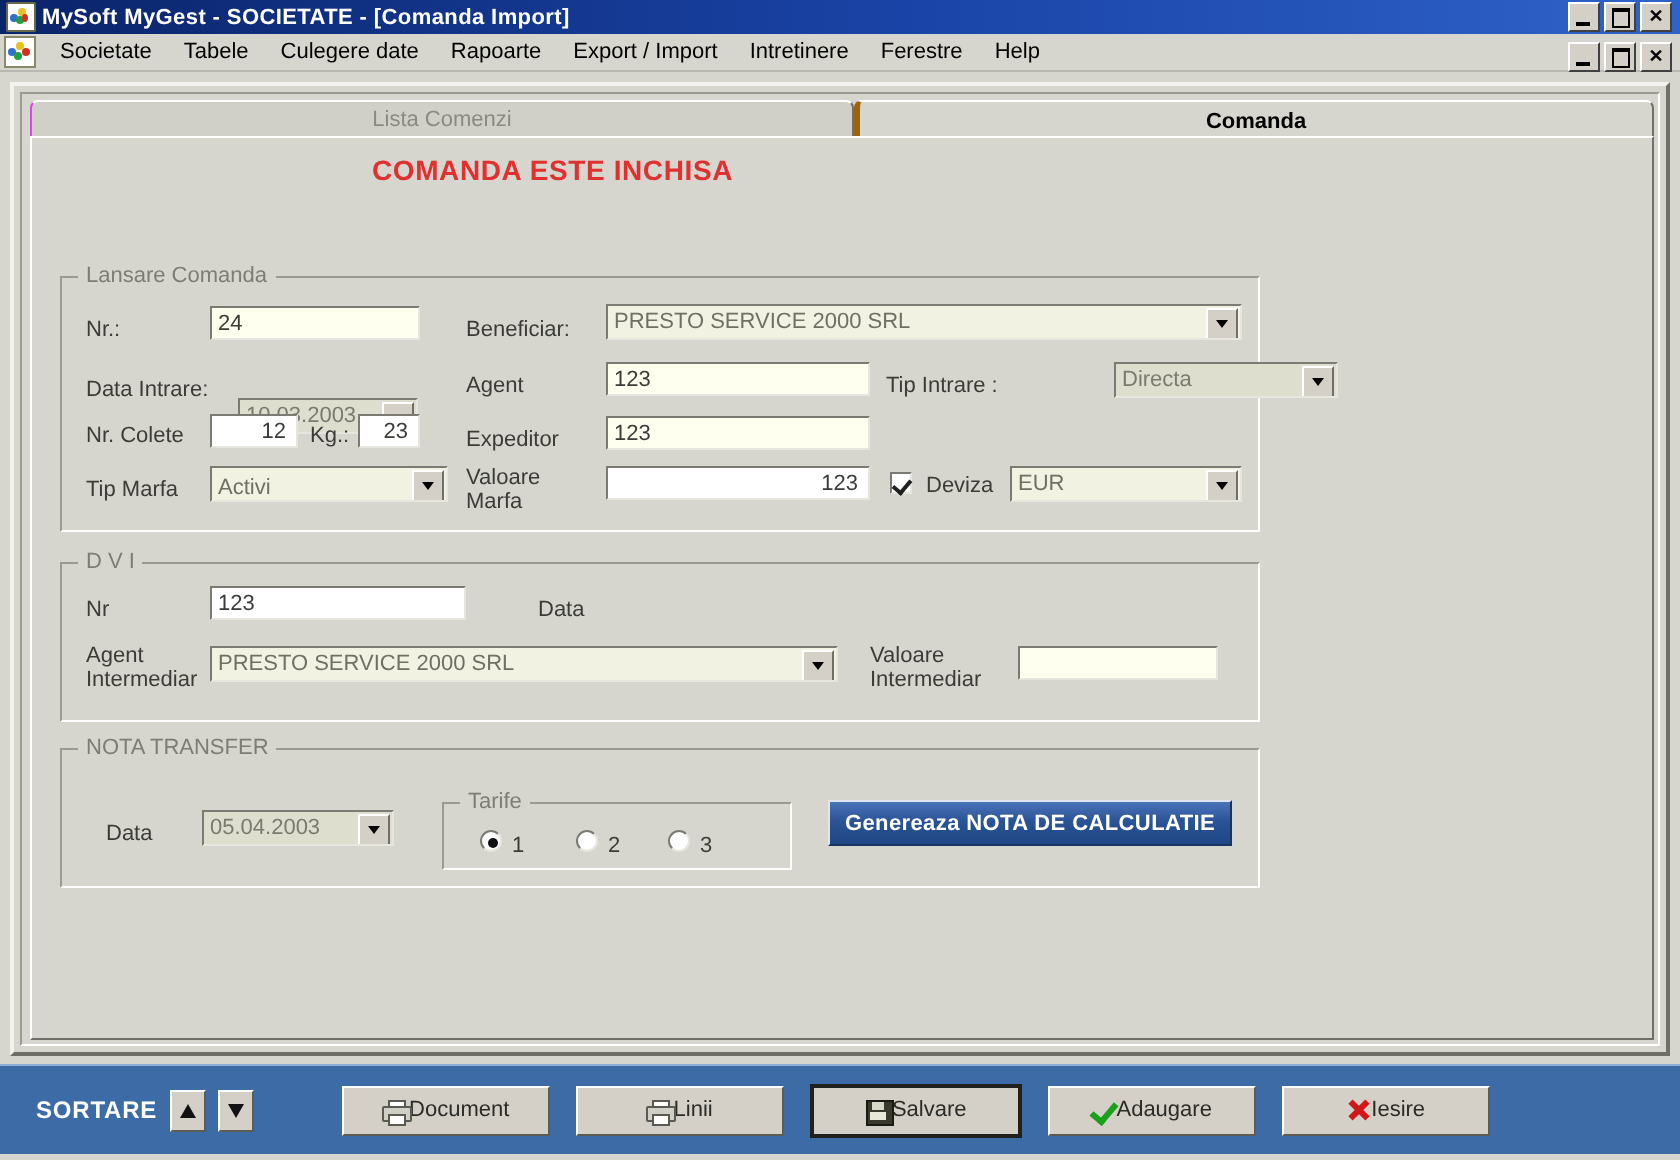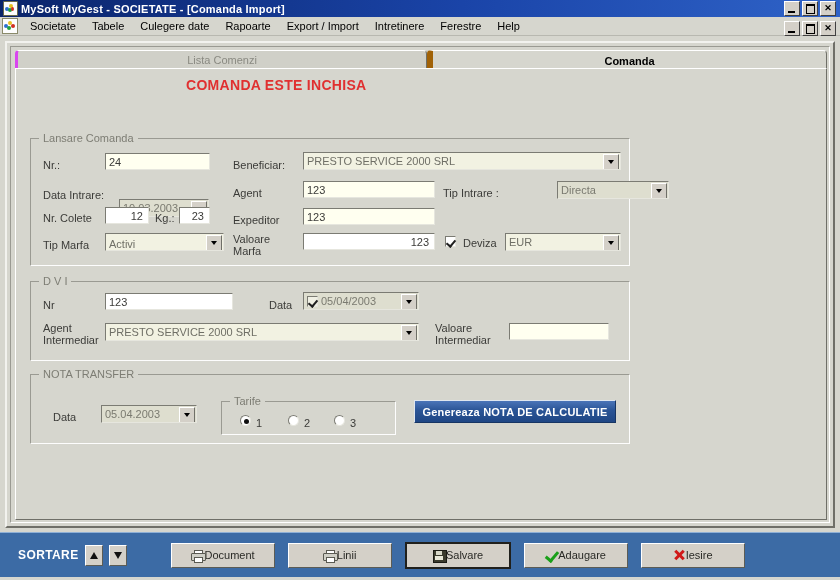--- a/index.html
+++ b/index.html
@@ -65,25 +65,25 @@
   
   .tabrow{position:absolute;left:4px;top:3px;width:812px;height:19px;}
   .tab{
     position:absolute;top:0;height:19px;box-sizing:border-box;
     display:flex;align-items:center;justify-content:center;
     font-size:11px;
     border-radius:4px 4px 0 0;
   }
   .tab.inactive{
     left:0;width:412px;background:#d0d0c8;color:#8a8a82;
-    border-left:3px solid #d946ef;border-top:1px solid #fff;border-right:1px solid #6f6f68;
+    border-left:1px solid #d946ef;border-top:1px solid #fff;border-right:1px solid #6f6f68;
   }
   .tab.active{
     left:412px;width:400px;background:#d6d6ce;color:#000;font-weight:bold;
-    border-left:6px solid #a16207;border-top:1px solid #fff;border-right:1px solid #6f6f68;
+    border-left:3px solid #a16207;border-top:1px solid #fff;border-right:1px solid #6f6f68;
     height:21px;
   }
   .tabpage{
     position:absolute;left:4px;top:21px;width:812px;height:452px;
     background:#d6d6ce;
     border-left:1px solid #ffffff;border-top:1px solid #ffffff;
     border-right:1px solid #6f6f68;border-bottom:1px solid #6f6f68;
     box-sizing:border-box;
   }
   .warning{
@@ -347,27 +347,20 @@
         </div>
       </div>
 
       <div class="grp" id="grp-dvi">
         <span class="cap">D V I</span>
 
         <span class="lbl" style="left:12px;top:17px;">Nr</span>
         <div class="fld white" style="left:74px;top:11px;width:128px;">123</div>
 
         <span class="lbl" style="left:238px;top:17px;">Data</span>
-        <div class="combo grey" style="left:272px;top:10px;width:116px;padding-left:17px;">
-          <span class="cbx checked" style="left:3px;top:3px;background:#f0f0e4;"></span>
-          <span class="cbtext">05/04/2003</span>
-          <span class="arrow">
-                <i></i>
-              </span>
-        </div>
 
         <span class="lbl" style="left:12px;top:40px;">Agent</span>
         <span class="lbl" style="left:12px;top:52px;">Intermediar</span>
         <div class="combo" style="left:74px;top:41px;width:314px;">
           <span class="cbtext">PRESTO SERVICE  2000 SRL</span>
           <span class="arrow">
                 <i></i>
               </span>
         </div>
 

